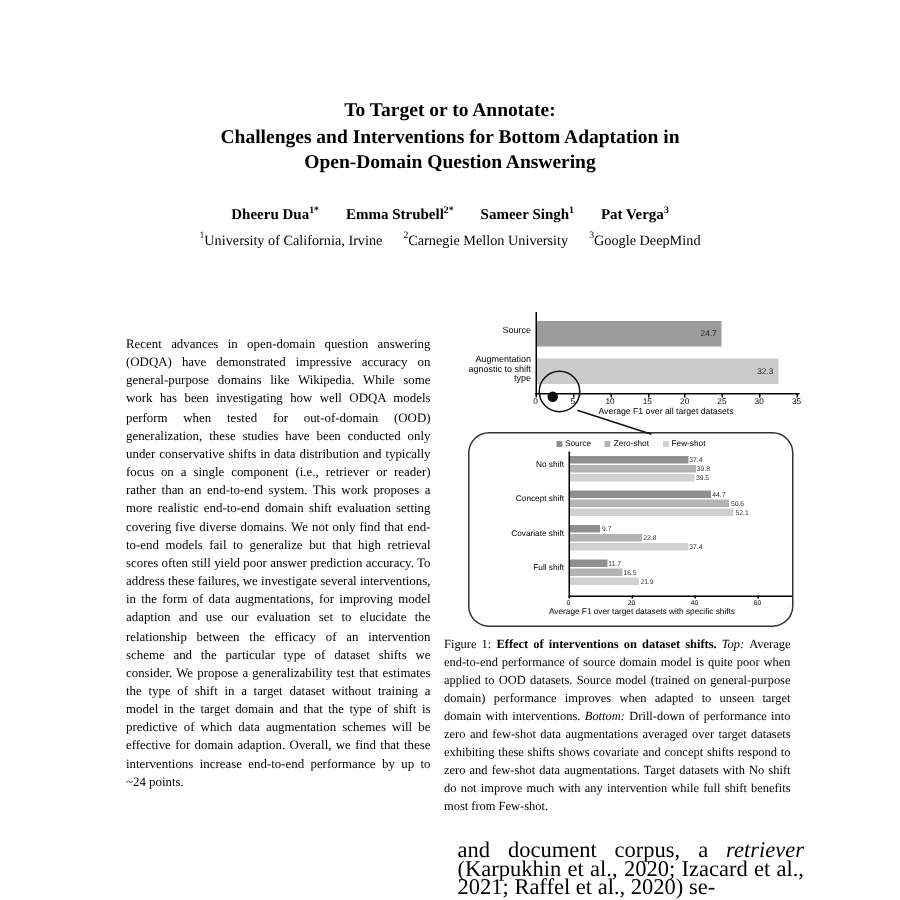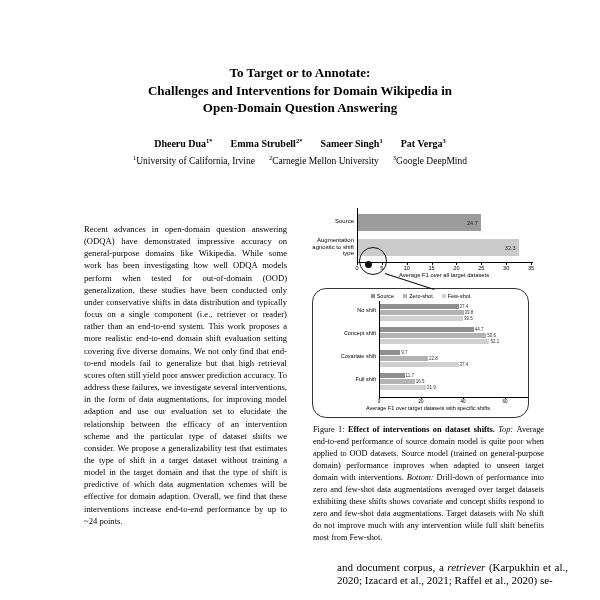--- a/index.html
+++ b/index.html
@@ -34,26 +34,26 @@
   }
   .intro-heading {
     position:absolute; left:75px; top:579px; width:215px;
     font-weight:bold; font-size:10.5px;
   }
   .intro-heading .num { margin-right:13px; }
   .figure {
     position:absolute; left:305px; top:204px; width:230px; height:216px;
   }
   .fig-caption {
-    position:absolute; left:313px; top:424px; width:231px;
+    position:absolute; left:296px; top:424px; width:231px;
     font-size:8.3px; line-height:11.95px; text-align:justify;
   }
   .right-body {
     position:absolute; left:305px; top:561px; width:231px;
-    font-size:11px; line-height:12.7px; text-align:justify;margin-left:32px;
+    font-size:15px; line-height:12.7px; text-align:justify;
   }
   .seg-b { font-weight:bold; }
   .seg-i { font-style:italic; }
   
   .abs { position:absolute; }
   .magnifier {
     position:absolute; border:1.6px solid #111; border-radius:50%;
     background:transparent; box-sizing:border-box;
   }
   .mag-dot { position:absolute; background:#111; border-radius:50%; }
@@ -69,21 +69,21 @@
   .legend-item { display:flex; align-items:center; gap:2px; }
   .legend-swatch { width:4px; height:4px; display:inline-block; }
 </style>
 </head>
 <body>
 
 <div class="page">
 
   <div class="title">
       <div>To Target or to Annotate:</div>
-      <div>Challenges and Interventions for Domain Wikipedia in</div>
+      <div>Challenges and Interventions for Bottom Adaptation in</div>
       <div>Open-Domain Question Answering</div>
     </div>
 
   <div class="authors"><span class="author">Dheeru Dua<sup>1*</sup></span><span class="author">Emma Strubell<sup>2*</sup></span><span class="author">Sameer Singh<sup>1</sup></span><span class="author">Pat Verga<sup>3</sup></span></div>
 
   <div class="affils"><span class="affil"><sup>1</sup>University of California, Irvine</span><span class="affil"><sup>2</sup>Carnegie Mellon University</span><span class="affil"><sup>3</sup>Google DeepMind</span></div>
 
 
   <div class="abstract-body">Recent advances in open-domain question answering (ODQA) have demonstrated impressive accuracy on general-purpose domains like Wikipedia. While some work has been investigating how well ODQA models perform when tested for out-of-domain (OOD) generalization, these studies have been conducted only under conservative shifts in data distribution and typically focus on a single component (i.e., retriever or reader) rather than an end-to-end system. This work proposes a more realistic end-to-end domain shift evaluation setting covering five diverse domains. We not only find that end-to-end models fail to generalize but that high retrieval scores often still yield poor answer prediction accuracy. To address these failures, we investigate several interventions, in the form of data augmentations, for improving model adaption and use our evaluation set to elucidate the relationship between the efficacy of an intervention scheme and the particular type of dataset shifts we consider. We propose a generalizability test that estimates the type of shift in a target dataset without training a model in the target domain and that the type of shift is predictive of which data augmentation schemes will be effective for domain adaption. Overall, we find that these interventions increase end-to-end performance by up to ~24 points.</div>
 

